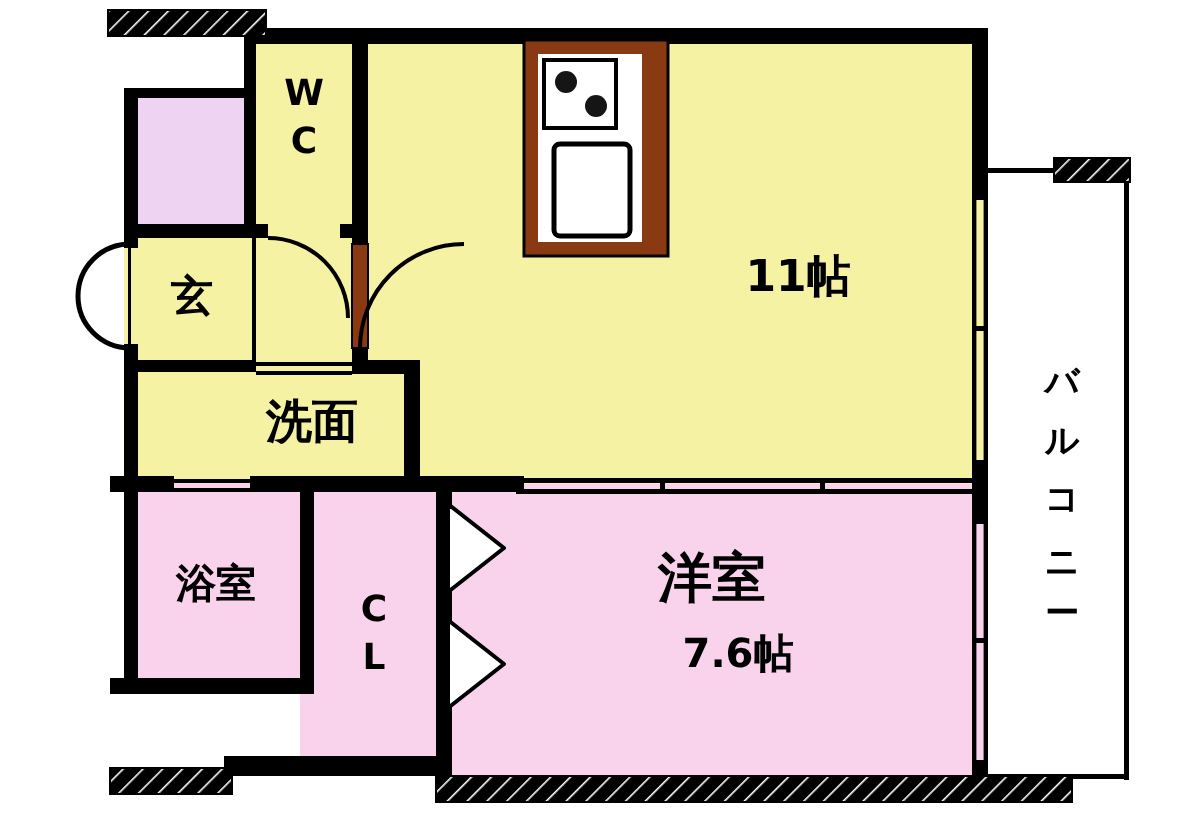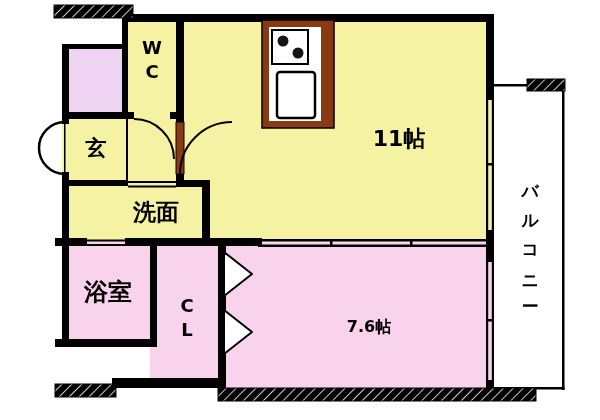--- a/index.html
+++ b/index.html
@@ -115,18 +115,19 @@
       <path d="M 224 252 L 252 274 L 224 296 Z" fill="#fff" stroke="#000" stroke-width="2" stroke-linejoin="round"></path>
       <path d="M 224 310 L 252 332 L 224 354 Z" fill="#fff" stroke="#000" stroke-width="2" stroke-linejoin="round"></path>
     </g>
   </svg>
 
   <div class="lbl" style="left:152px;top:60px;font-size:18px;line-height:1.35;">W
 C</div>
   <div class="lbl" style="left:399px;top:139px;font-size:22px;">11帖</div>
   <div class="lbl" style="left:96px;top:148px;font-size:21px;">玄</div>
   <div class="lbl" style="left:136px;top:212px;font-size:23px;margin-left:20px;">洗面</div>
-  <div class="lbl" style="left:108px;top:292px;font-size:24px;">浴室</div>
+  <div class="lbl" style="left:108px;top:292px;font-size:20px;">浴室</div>
   <div class="lbl" style="left:187px;top:318px;font-size:18px;line-height:1.35;">C
 L</div>
-  <div class="lbl" style="left:369px;top:327px;font-size:16px;">7.6帖</div>
+  <div class="lbl" style="left:356px;top:290px;font-size:27px;">洋室</div>
+  <div class="lbl" style="left:369px;top:327px;font-size:20px;">7.6帖</div>
   <div class="lbl lbl-vert" style="left:530px;top:240px;font-size:17px;">バルコニー</div>
 </div>
 
 </body></html>

